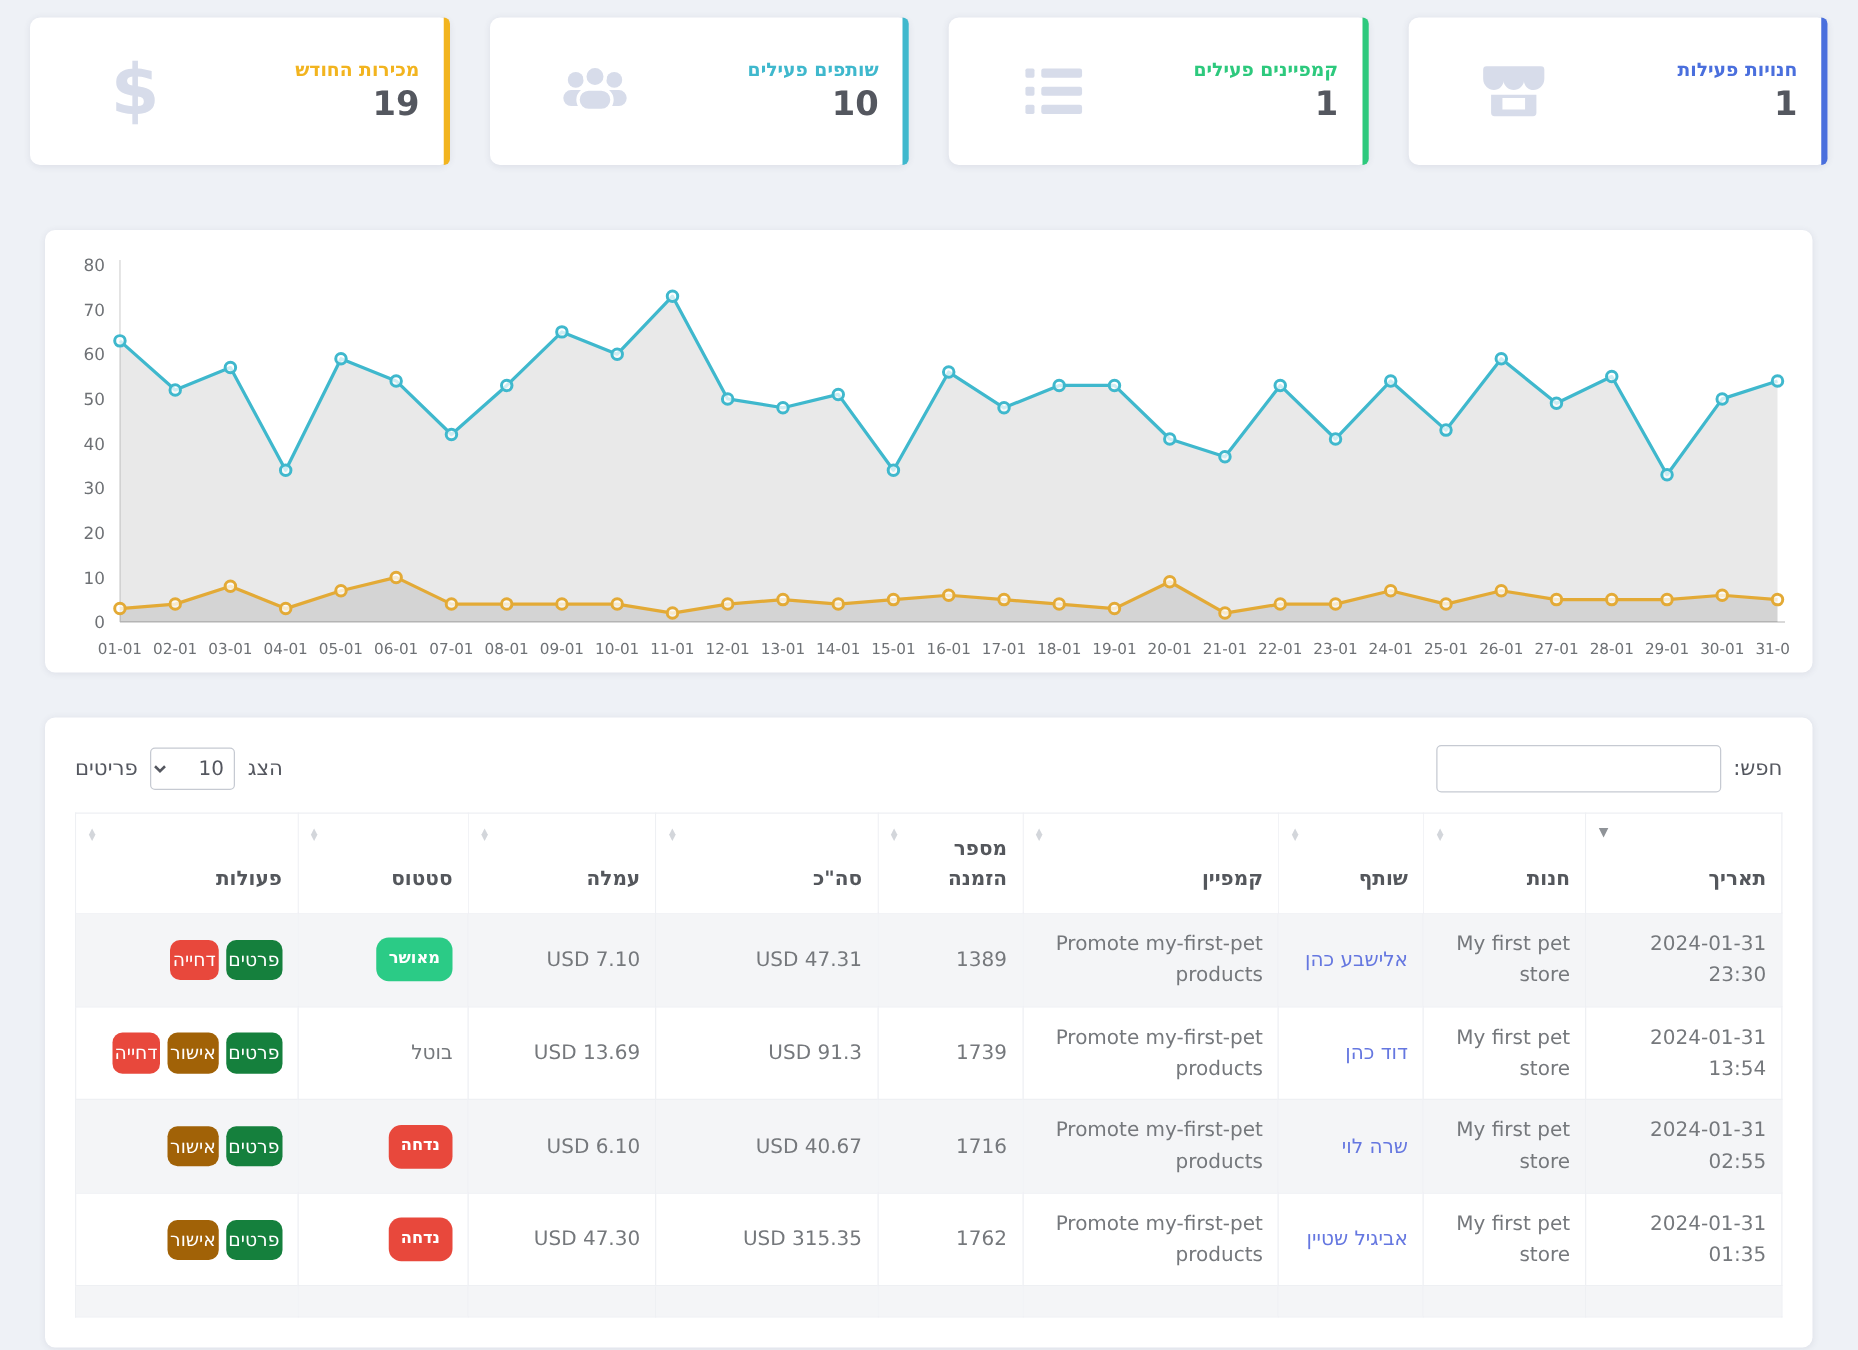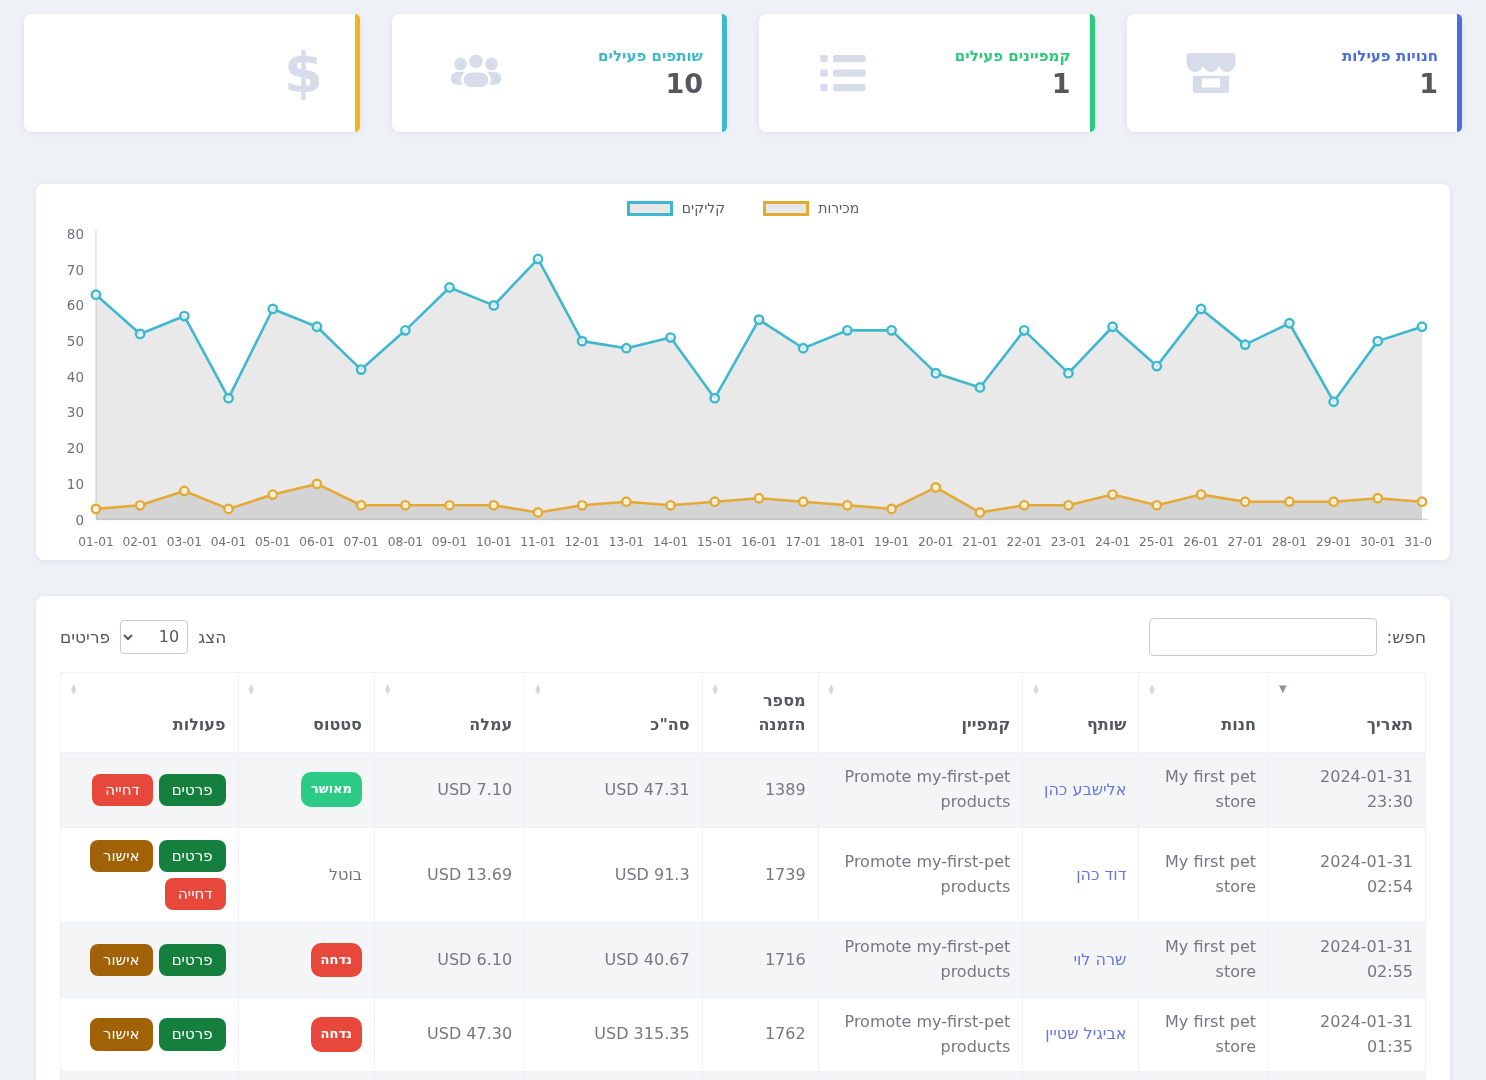--- a/index.html
+++ b/index.html
@@ -77,21 +77,21 @@
   .badge {
     display:inline-block; color:#fff; font-size:13px; font-weight:700;
     padding:9px 10px; border-radius:10px; line-height:1.3;
   }
   .badge-approved { background:#2bcb86; }
   .badge-rejected { background:#e8483c; }
   .status-plain { color:#75787c; }
   .btns { display:flex; flex-wrap:wrap; gap:6px; }
   .btn {
     border:none; color:#fff; font-family:inherit; font-size:15px;
-    padding:6px 13px; border-radius:8px; cursor:pointer; line-height:1.35;
+    padding:6px 2px; border-radius:8px; cursor:pointer; line-height:1.35;
   }
   .btn-details { background:#15803d; }
   .btn-approve { background:#a16207; }
   .btn-reject  { background:#e8483c; }
 </style>
 </head>
 <body>
 
 <div class="cards" id="cards-row">
     <div class="card">
@@ -136,37 +136,31 @@
           <rect x="4" y="31" width="22" height="14" rx="7"></rect>
           <circle cx="49" cy="22" r="7"></circle>
           <rect x="38" y="31" width="22" height="14" rx="7"></rect>
           <circle cx="32" cy="19" r="9" stroke="#fff" stroke-width="3"></circle>
           <rect x="17" y="30" width="30" height="19" rx="9.5" stroke="#fff" stroke-width="3"></rect>
         </svg>
       </div>
     </div>
     <div class="card">
       <span class="card-accent" style="background: rgb(242, 180, 31);"></span>
+      <div class="card-body">
+        <div class="card-label" style="color: rgb(242, 180, 31);">מכירות החודש</div>
+        <div class="card-value">19</div>
+      </div>
       <div class="card-icon">
         <div class="dollar-glyph">$</div>
       </div>
     </div>
   </div>
 
 <div class="panel chart-panel">
-  <div class="legend" id="chart-legend">
-      <div class="legend-item">
-        <span class="legend-box" style="border-color: rgb(63, 184, 205);"></span>
-        <span class="legend-label">קליקים</span>
-      </div>
-      <div class="legend-item">
-        <span class="legend-box" style="border-color: rgb(227, 170, 54);"></span>
-        <span class="legend-label">מכירות</span>
-      </div>
-    </div>
   <svg class="chart-svg" id="chart-svg" viewBox="0 0 1380 332">
       <line x1="42" y1="8" x2="42" y2="298" stroke="#e3e3e3" stroke-width="1.5"></line>
       <line x1="42" y1="298" x2="1376" y2="298" stroke="#d9d9d9" stroke-width="1.5"></line>
       <text x="30" y="303" text-anchor="end" font-size="13.5" fill="#6e7175" font-family="DejaVu Sans, sans-serif">0</text>
       <text x="30" y="267.25" text-anchor="end" font-size="13.5" fill="#6e7175" font-family="DejaVu Sans, sans-serif">10</text>
       <text x="30" y="231.5" text-anchor="end" font-size="13.5" fill="#6e7175" font-family="DejaVu Sans, sans-serif">20</text>
       <text x="30" y="195.75" text-anchor="end" font-size="13.5" fill="#6e7175" font-family="DejaVu Sans, sans-serif">30</text>
       <text x="30" y="160" text-anchor="end" font-size="13.5" fill="#6e7175" font-family="DejaVu Sans, sans-serif">40</text>
       <text x="30" y="124.25" text-anchor="end" font-size="13.5" fill="#6e7175" font-family="DejaVu Sans, sans-serif">50</text>
       <text x="30" y="88.5" text-anchor="end" font-size="13.5" fill="#6e7175" font-family="DejaVu Sans, sans-serif">60</text>
@@ -344,21 +338,21 @@
           <td class="c-commission">USD 7.10</td>
           <td class="c-status"><span class="badge badge-approved">מאושר</span></td>
           <td class="c-actions">
             <div class="btns">
               <button class="btn btn-details">פרטים</button>
               <button class="btn btn-reject">דחייה</button>
             </div>
           </td>
         </tr>
         <tr>
-          <td class="c-date">2024-01-31 02:54</td>
+          <td class="c-date">2024-01-31 13:54</td>
           <td class="c-store">My first pet store</td>
           <td class="c-partner"><span class="partner-link">דוד כהן</span></td>
           <td class="c-campaign">Promote my-first-pet products</td>
           <td class="c-order">1739</td>
           <td class="c-total">USD 91.3</td>
           <td class="c-commission">USD 13.69</td>
           <td class="c-status"><span class="status-plain">בוטל</span></td>
           <td class="c-actions">
             <div class="btns">
               <button class="btn btn-details">פרטים</button>

